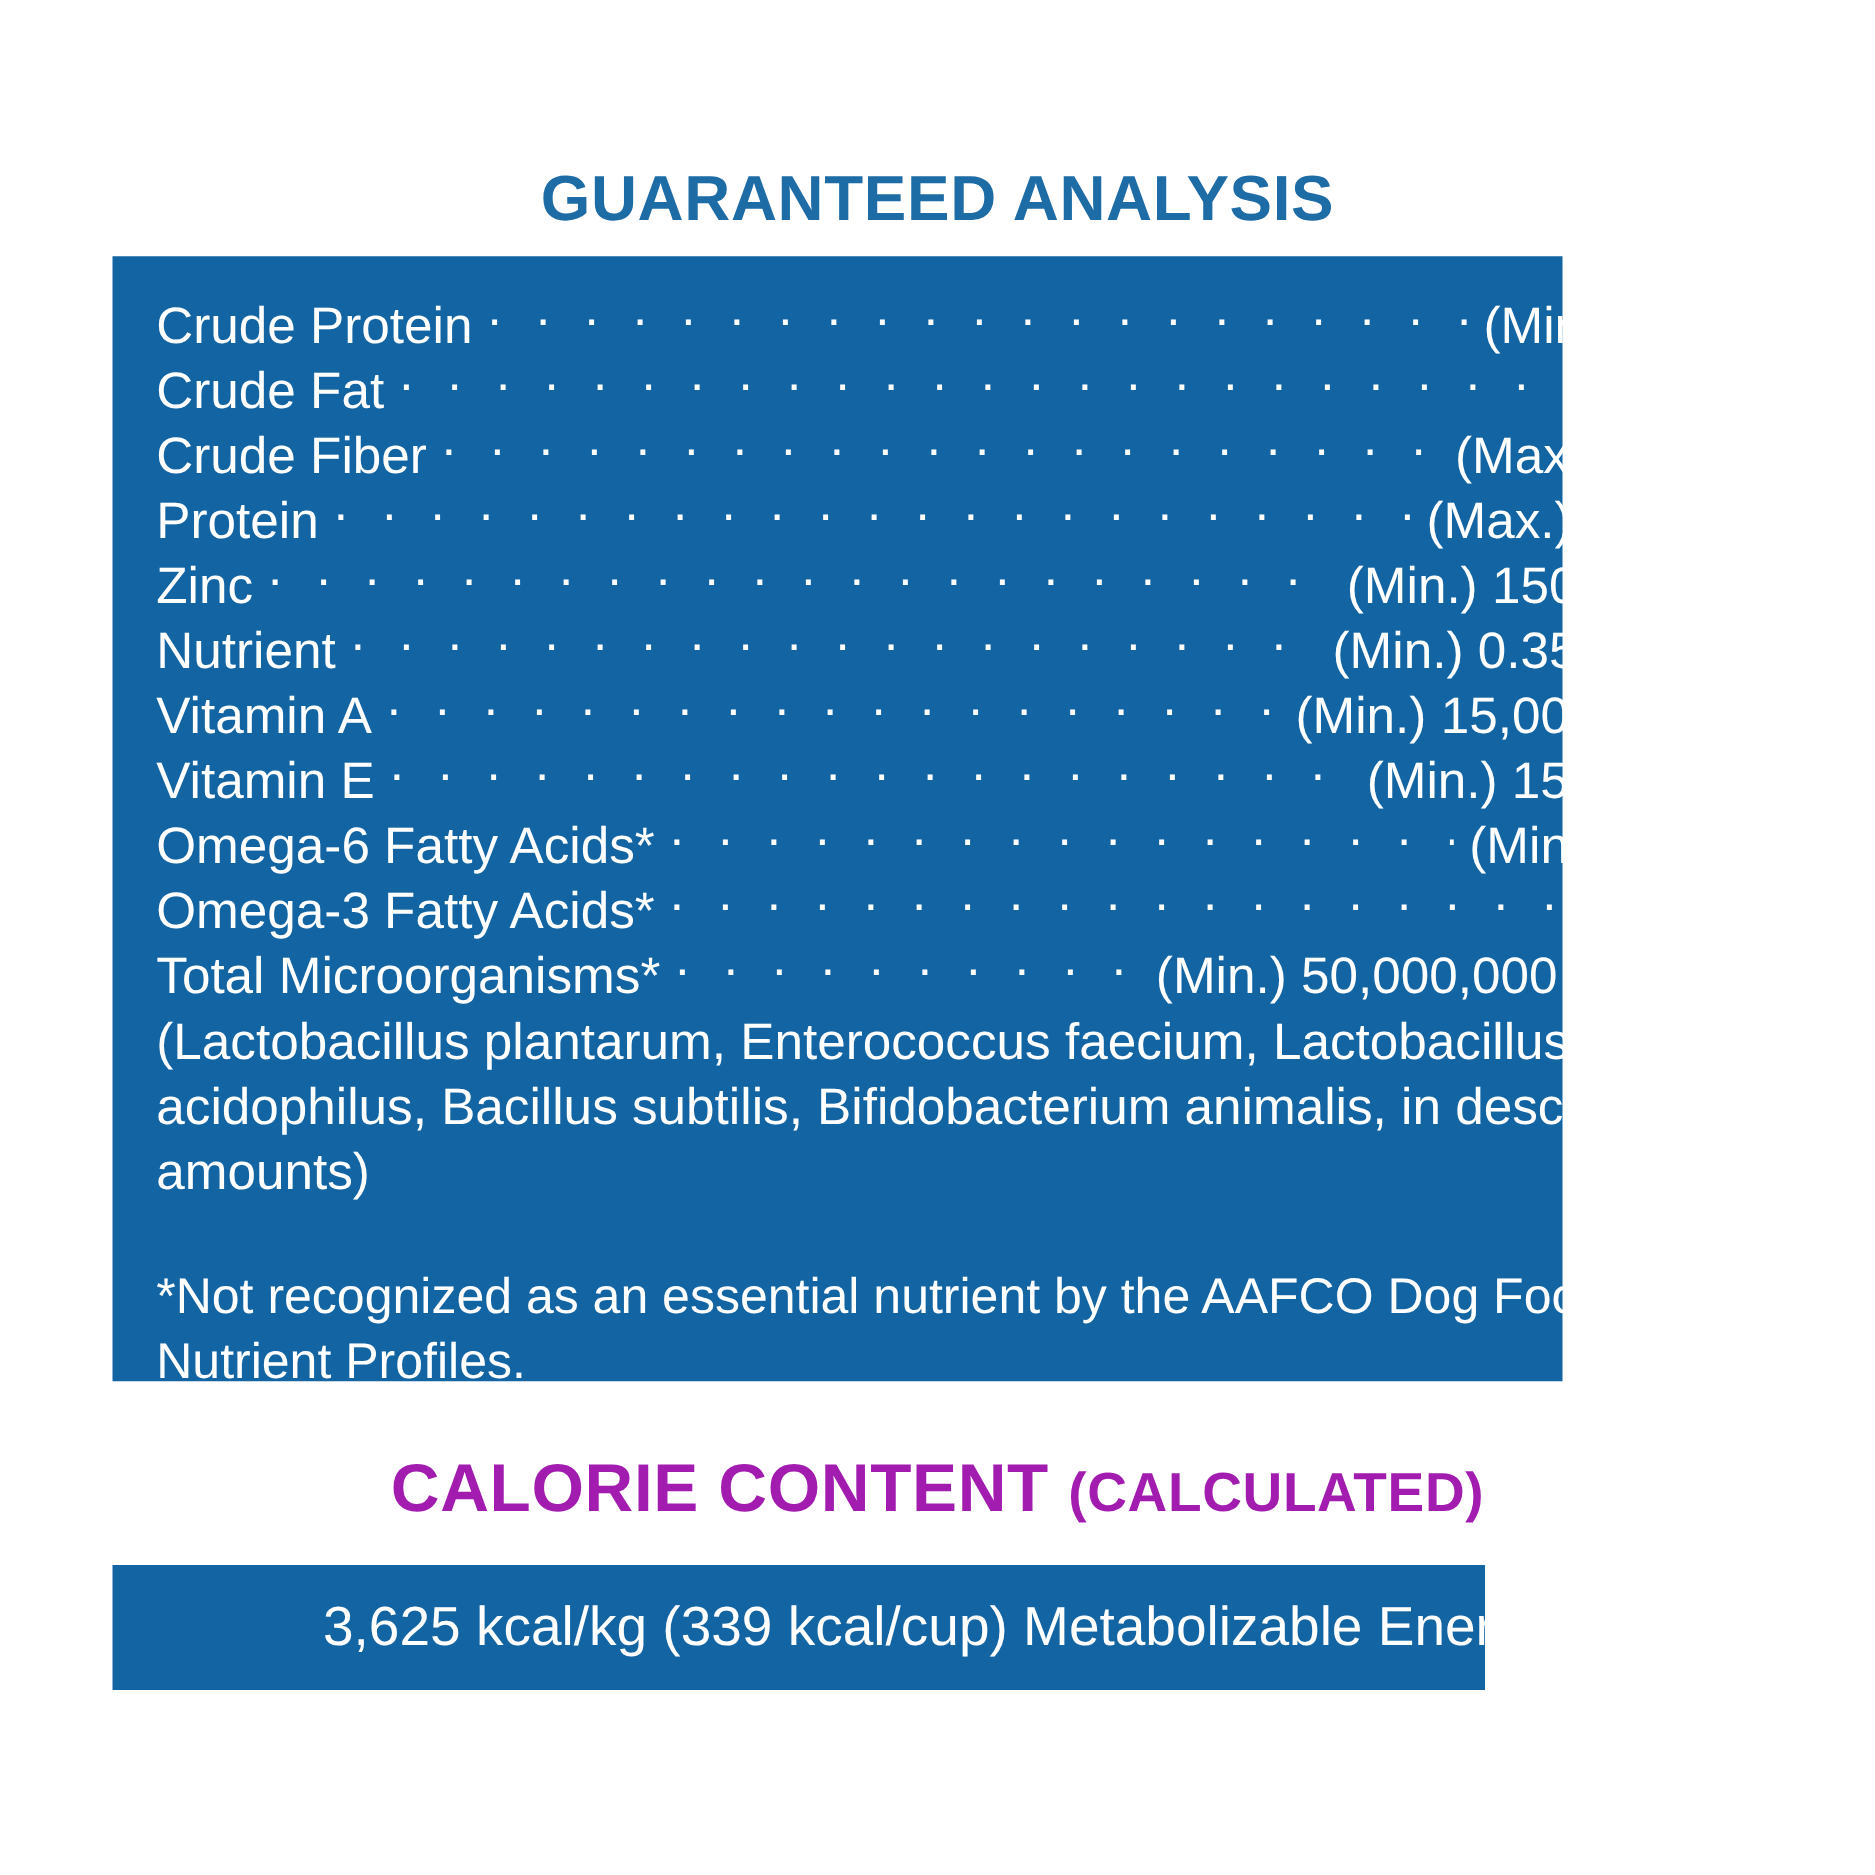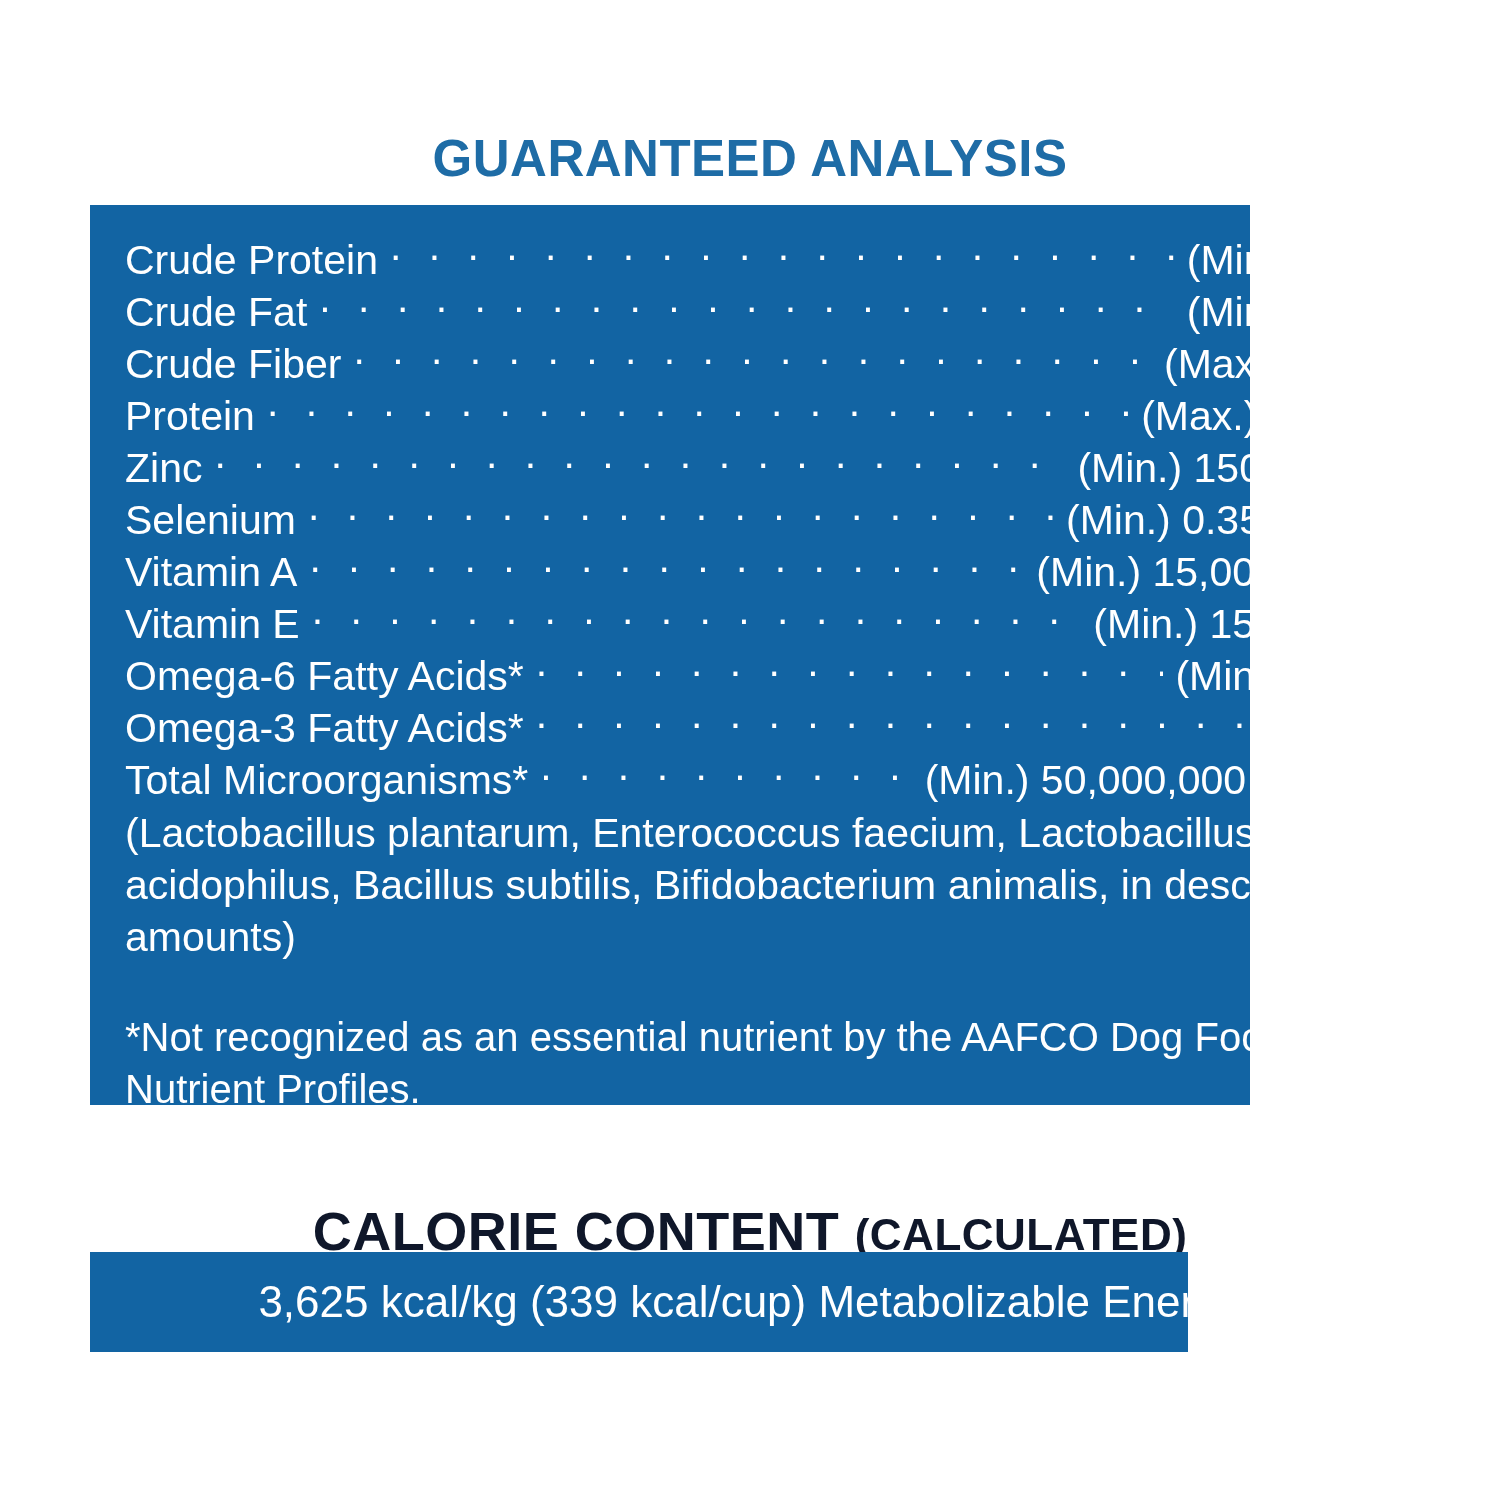--- a/index.html
+++ b/index.html
@@ -107,22 +107,21 @@
 
   
   #cal-title {
     position: absolute;
     top: 1160px;
     left: 0;
     width: 1500px;
     font-size: 54px;
     line-height: 62px;
     text-align: center;
-    color: #0f172a;
-    margin-top: 40px;
+    color: #a21caf;
   }
   #cal-title .main {
     font-weight: bold;
   }
   #cal-title .sub {
     font-weight: bold;
     font-size: 44px;
   }
 
   #cal-panel {
@@ -161,21 +160,20 @@
             <span>. . . . . . . . . . . . . . . . . . . . . . . . . . . . . . . . . . . . . . . . . . .</span>
           </span>
         <span class="value">(Min.) 26%</span>
       </div>
 
       <div class="row">
         <span class="label">Crude Fat</span>
         <span class="leader">
             <span>. . . . . . . . . . . . . . . . . . . . . . . . . . . . . . . . . . . . . . . . . . .</span>
           </span>
-        <span class="value">(Min.) 15%</span>
       </div>
 
       <div class="row">
         <span class="label">Crude Fiber</span>
         <span class="leader">
             <span>. . . . . . . . . . . . . . . . . . . . . . . . . . . . . . . . . . . . . . . . . . .</span>
           </span>
         <span class="value">(Max.) 5.0%</span>
       </div>
 
@@ -189,21 +187,21 @@
 
       <div class="row">
         <span class="label">Zinc</span>
         <span class="leader">
             <span>. . . . . . . . . . . . . . . . . . . . . . . . . . . . . . . . . . . . . . . . . . .</span>
           </span>
         <span class="value">(Min.) 150 mg/kg</span>
       </div>
 
       <div class="row">
-        <span class="label">Selenium</span>
+        <span class="label">Nutrient</span>
         <span class="leader">
             <span>. . . . . . . . . . . . . . . . . . . . . . . . . . . . . . . . . . . . . . . . . . .</span>
           </span>
         <span class="value">(Min.) 0.35 mg/kg</span>
       </div>
 
       <div class="row">
         <span class="label">Vitamin A</span>
         <span class="leader">
             <span>. . . . . . . . . . . . . . . . . . . . . . . . . . . . . . . . . . . . . . . . . . .</span>

